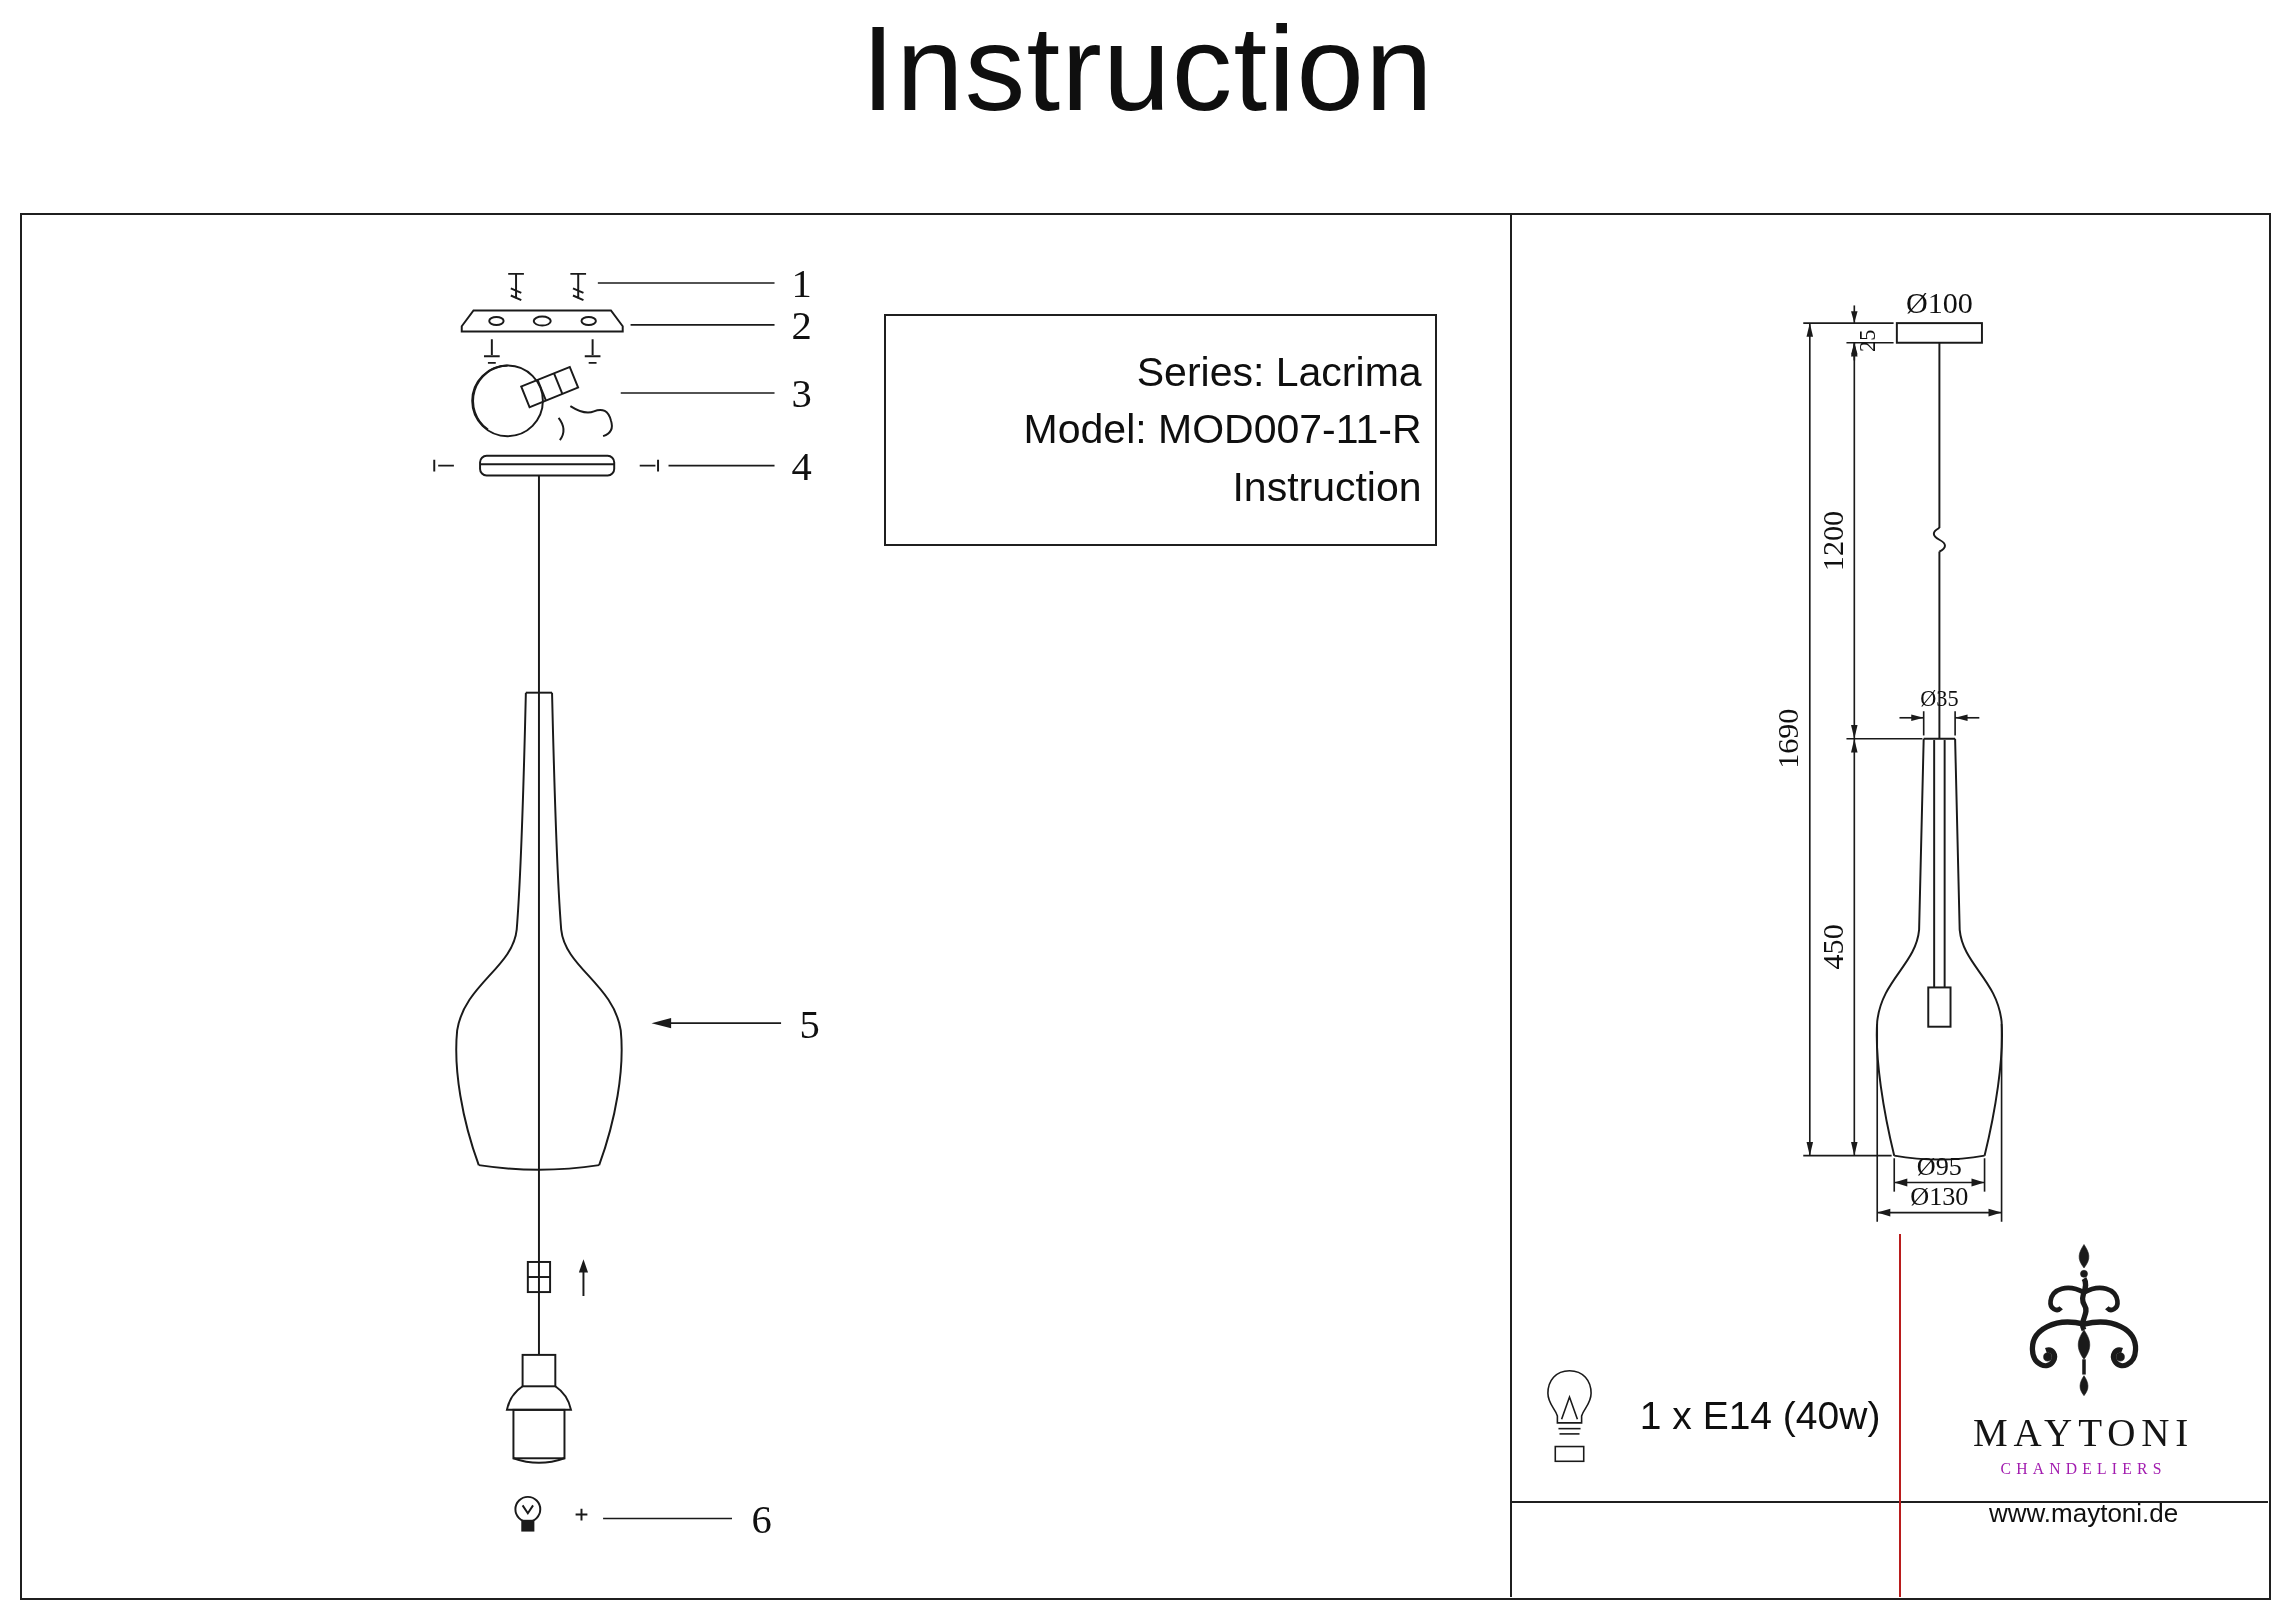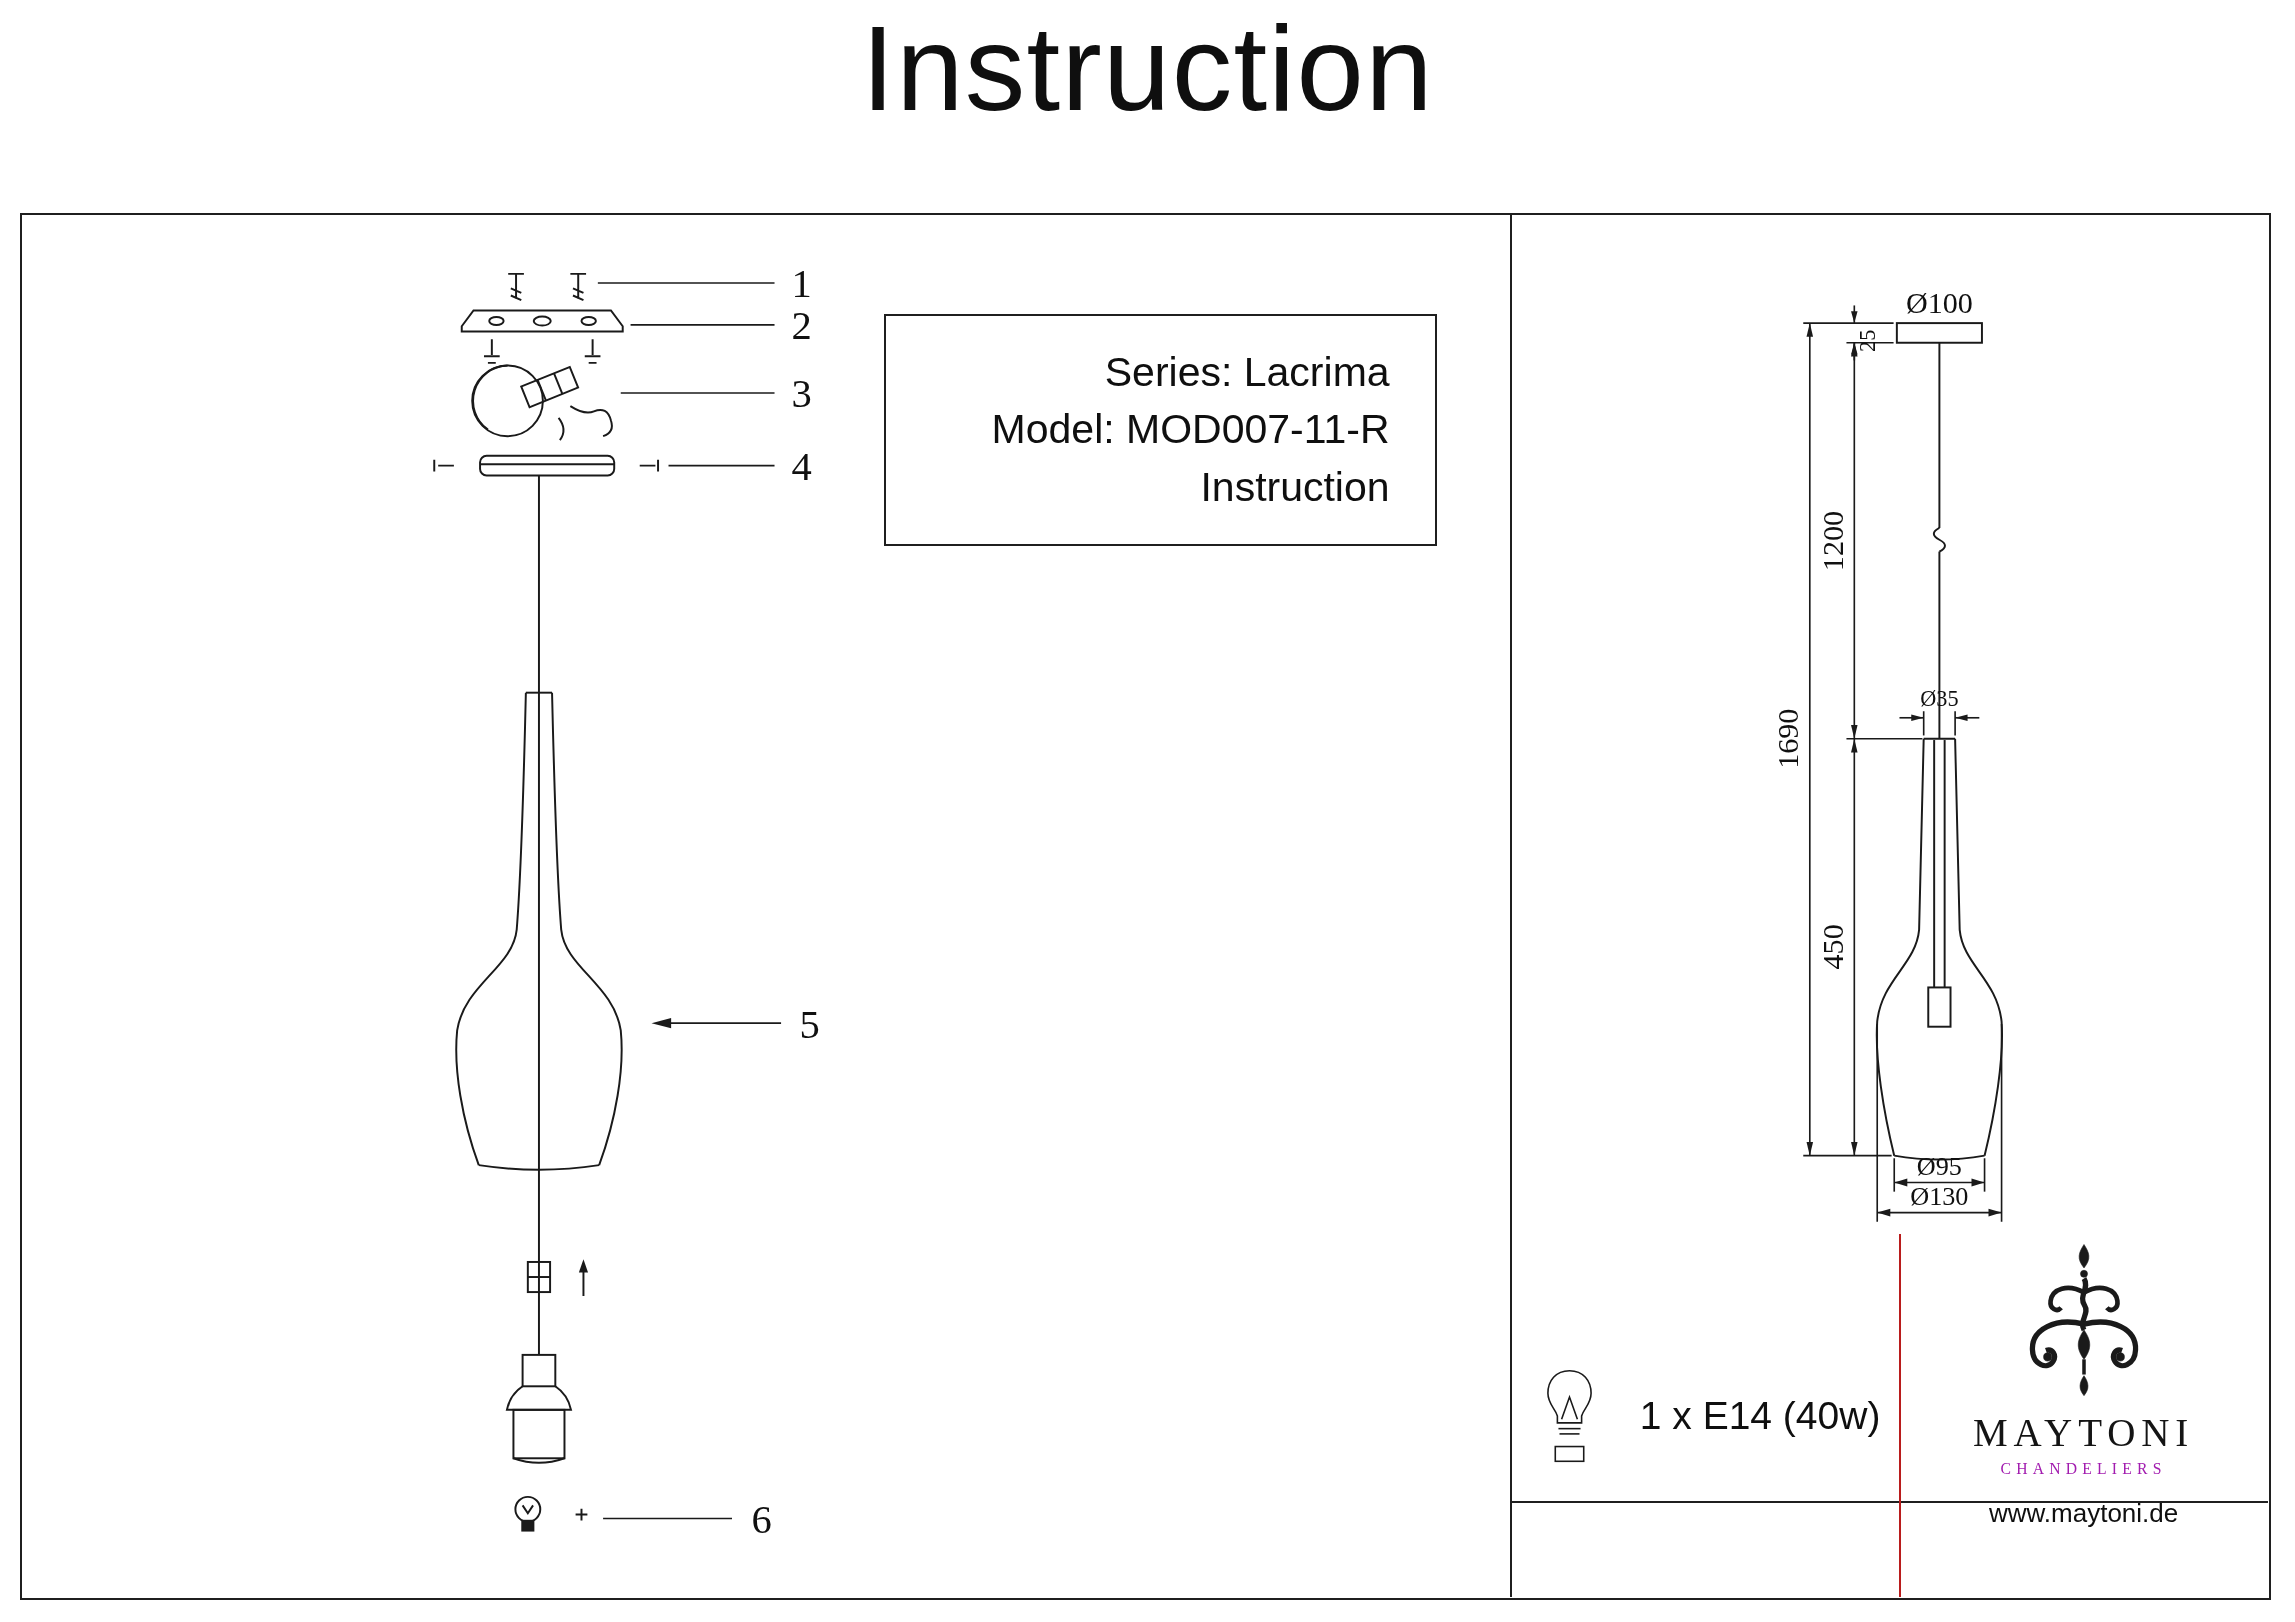--- a/index.html
+++ b/index.html
@@ -9,21 +9,21 @@
   #title{top:7.9px;left:0;width:2295px;text-align:center;font-size:121px;line-height:1;font-weight:400;letter-spacing:1.3px;color:#0f0f0f;}
   
   #frame{left:19.6px;top:213px;width:2251px;height:1387px;border:2.6px solid #1f1f1f;box-sizing:border-box;background:#fff;}
   #left-section{left:0;top:0;width:1490px;height:1382px;border-right:2px solid #1f1f1f;box-sizing:border-box;}
   #right-top{left:1490px;top:0;width:756px;height:1288px;border-bottom:2px solid #1f1f1f;box-sizing:border-box;}
   #bulb-cell{left:1490px;top:1019px;width:389px;height:363px;border-right:2px solid #b91c1c;box-sizing:border-box;
     display:flex;align-items:center;justify-content:center;gap:31px;}
   #brand-cell{left:1879px;top:1019px;width:366px;height:363px;display:flex;flex-direction:column;align-items:center;padding-top:7px;box-sizing:border-box;}
   
   #info-box{left:862px;top:99px;width:553px;height:232px;border:2.6px solid #1f1f1f;box-sizing:border-box;
-    display:flex;flex-direction:column;justify-content:center;align-items:flex-end;padding-right:45px;gap:10.5px;}
+    display:flex;flex-direction:column;justify-content:center;align-items:flex-end;padding-right:13px;gap:10.5px;}
   #info-box div{font-size:41px;line-height:1.15;color:#0f0f0f;}
   
   #watermark{left:901px;top:577px;width:458px;text-align:center;font-size:37px;font-weight:bold;color:#b5b5b5;letter-spacing:0.7px;}
   
   svg{display:block;}
   .ink{stroke:#1a1a1a;fill:none;stroke-width:3;}
   .ink-thin{stroke:#1a1a1a;fill:none;stroke-width:2.5;}
   .solid{fill:#1a1a1a;stroke:none;}
   text.num{font-family:"Liberation Serif", serif;font-size:62px;fill:#101010;}
   text.dim{font-family:"Liberation Serif", serif;font-size:46px;fill:#101010;}

